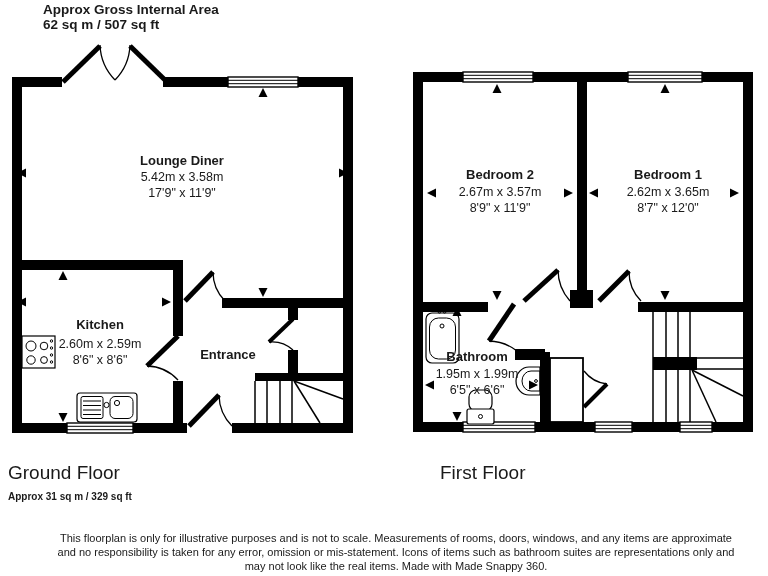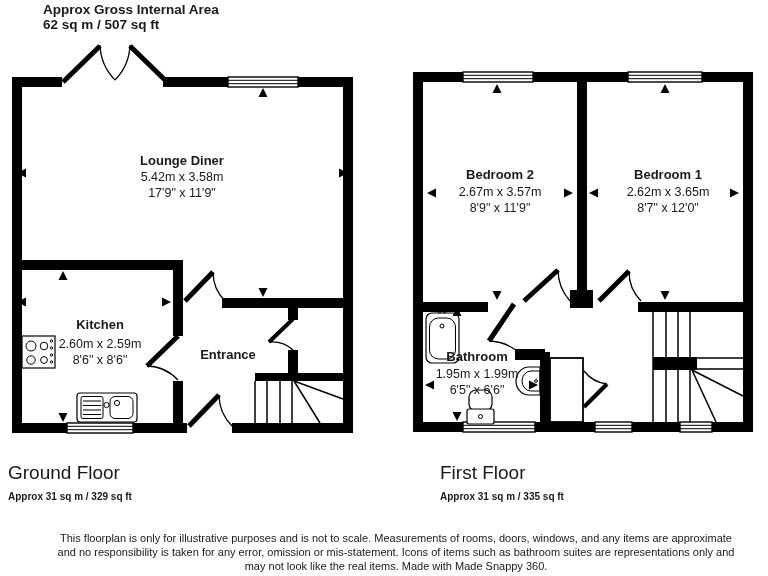--- a/index.html
+++ b/index.html
@@ -270,20 +270,19 @@
   </g>
 </svg>
 
 <div class="floor-label" id="gf-label">
   <span class="ft">Ground Floor</span>
   <span class="fa">Approx 31 sq m / 329 sq ft</span>
 </div>
 
 <div class="floor-label" id="ff-label">
   <span class="ft">First Floor</span>
-  <span class="fa">Approx 31 sq m / 335 sq ft</span>
 </div>
 
 <div class="disclaimer">
   <span>This floorplan is only for illustrative purposes and is not to scale. Measurements of rooms, doors, windows, and any items are approximate</span>
   <span>and no responsibility is taken for any error, omission or mis-statement. Icons of items such as bathroom suites are representations only and</span>
   <span>may not look like the real items. Made with Made Snappy 360.</span>
 </div>
 
 </body></html>

